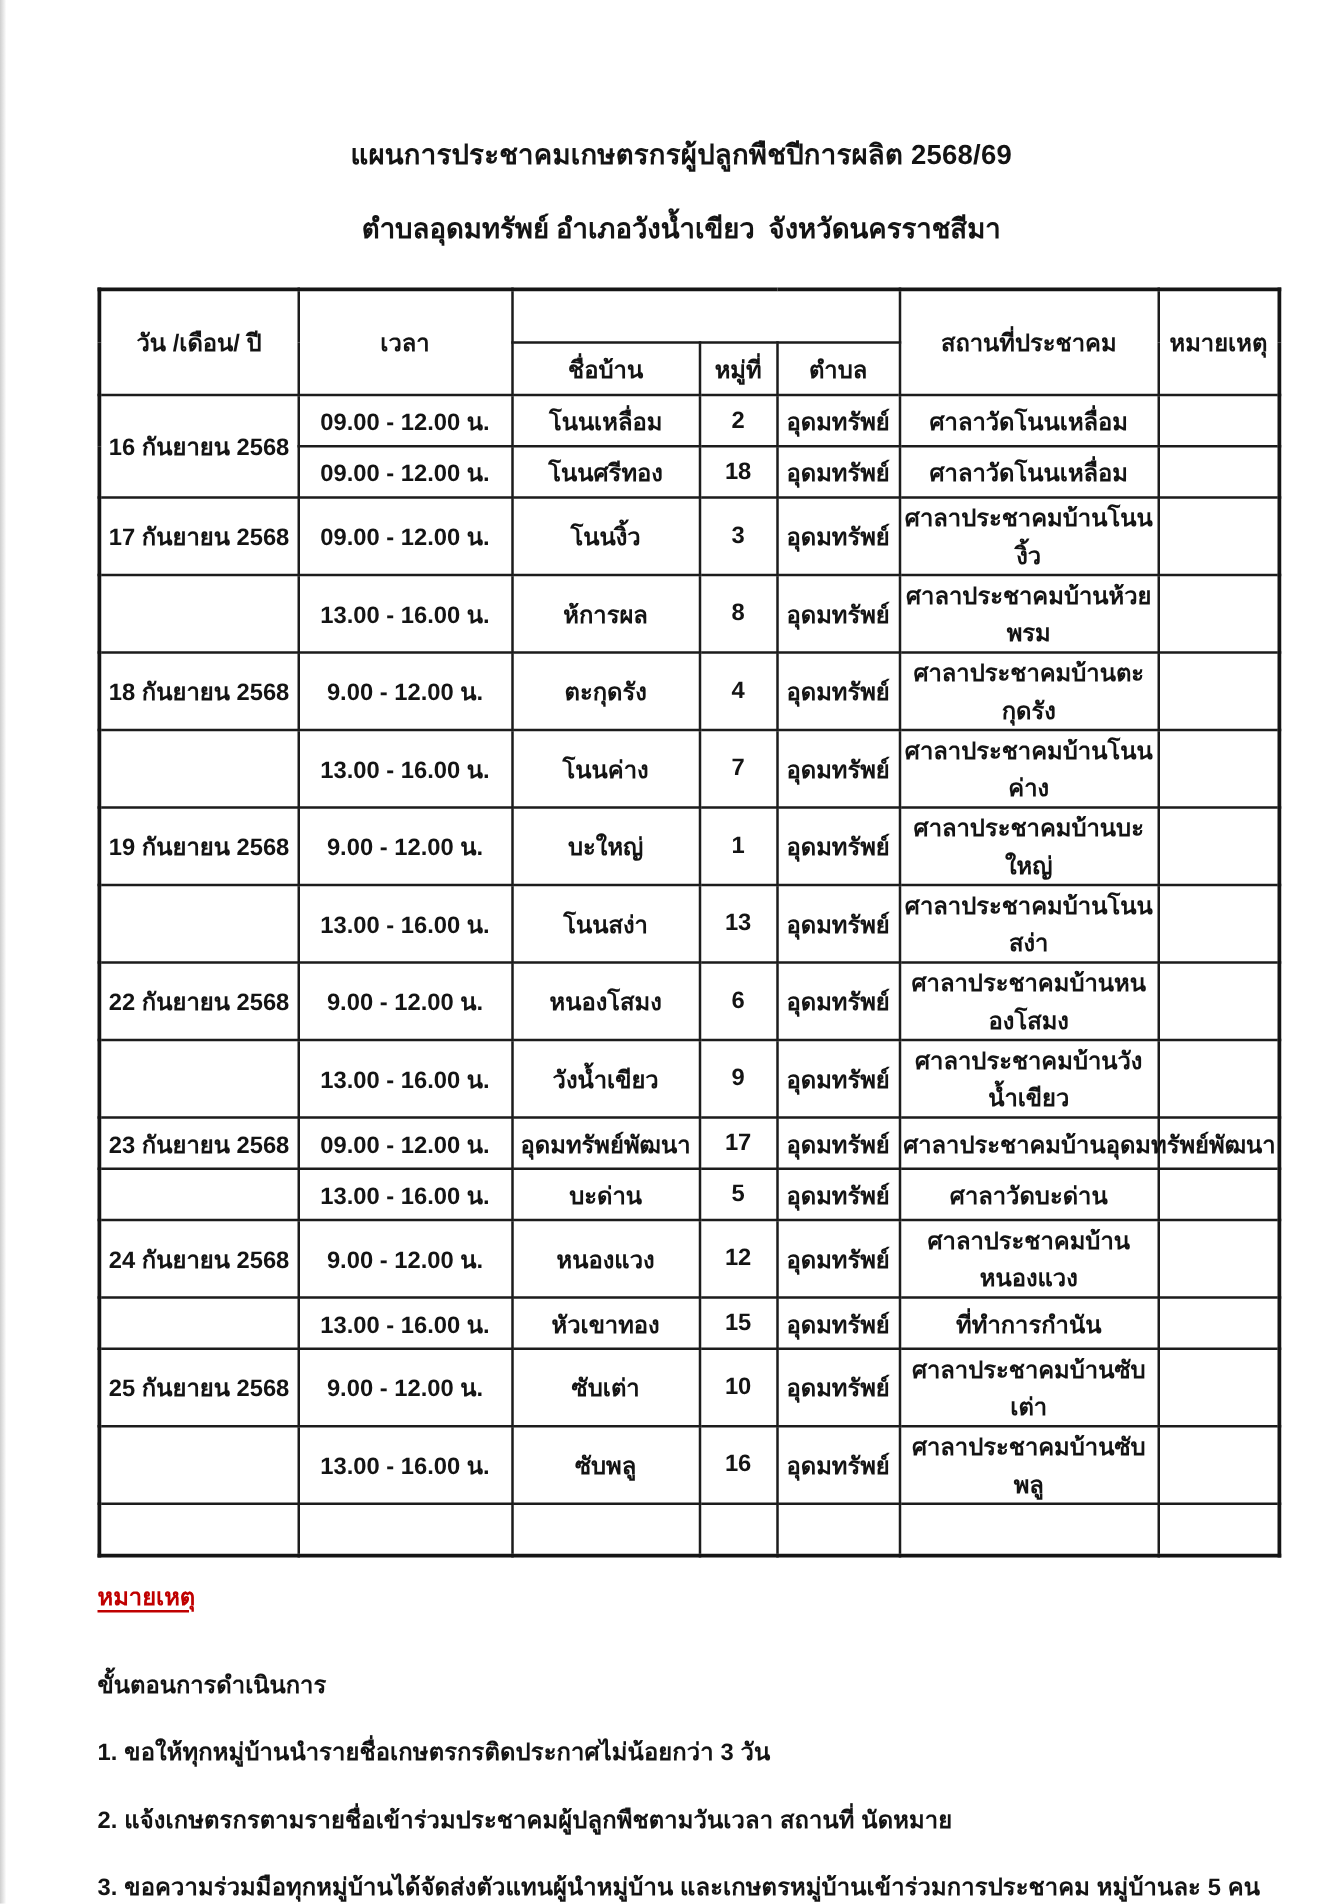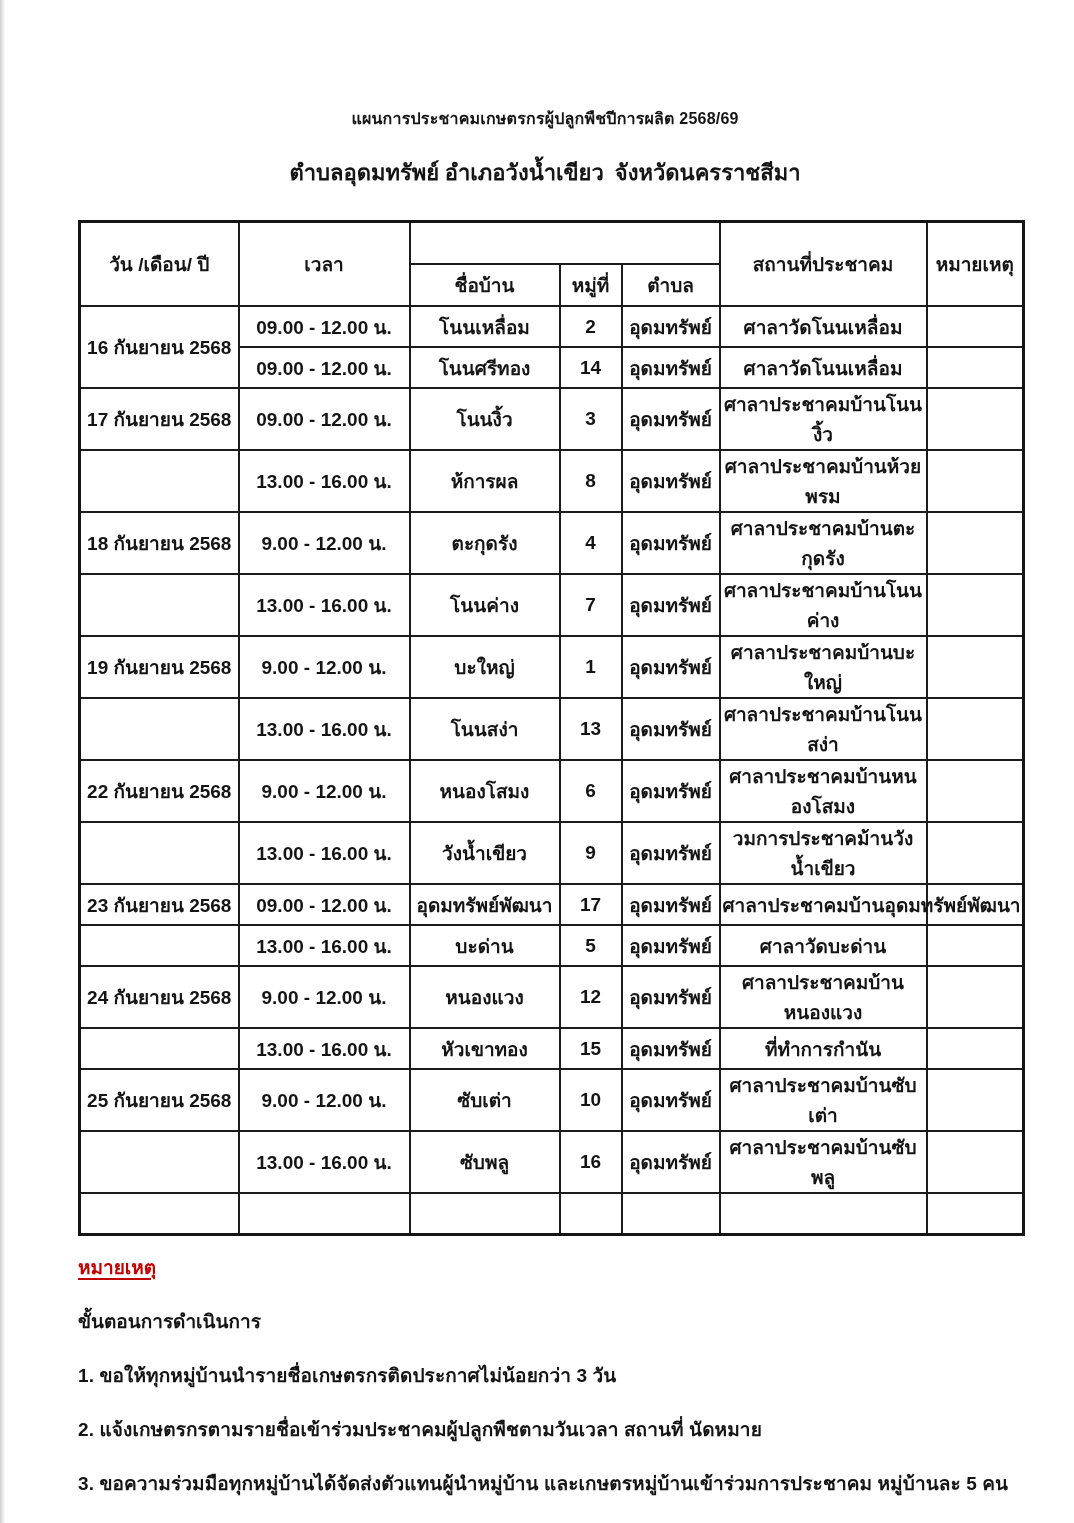--- a/index.html
+++ b/index.html
@@ -5,21 +5,21 @@
   html,body{margin:0;padding:0;}
   body{
     width:1074px;height:1523px;background:#ffffff;color:#141414;
     font-family:"Liberation Sans",sans-serif;position:relative;overflow:hidden;
   }
   .scan-edge{position:absolute;left:0;top:0;width:5px;height:100%;
     background:linear-gradient(to right,#cfcfcf,#efefef 70%,#ffffff);}
   .page{position:relative;padding:106px 52px 0 78px;}
 
   .title-block{text-align:center;margin:0 0 0 -10px;}
-  .doc-title{font-size:16px;font-weight:bold;letter-spacing:.2px;}
+  .doc-title{font-size:22px;font-weight:bold;letter-spacing:.2px;}
   .doc-subtitle{font-size:22px;font-weight:bold;margin-top:24px;white-space:pre-wrap;font-family:Liberation Serif, serif;}
 
   table.schedule{border-collapse:collapse;table-layout:fixed;width:944px;margin-top:30px;}
   table.schedule col.c1{width:159px;}
   table.schedule col.c2{width:171px;}
   table.schedule col.c3{width:150px;}
   table.schedule col.c4{width:62px;}
   table.schedule col.c5{width:98px;}
   table.schedule col.c6{width:207px;}
   table.schedule col.c7{width:97px;}
@@ -33,21 +33,21 @@
   td.c-time{font-size:19px;}
   td.c-village{text-align:left;padding-left:6px;}
   td.c-tambon{font-size:18px;}
   td.c-venue{font-size:17px;}
   td.c-venue.small{font-size:19px;font-weight:bold;white-space:nowrap;}
   td.c-moo{font-size:19px;}
 
   .notes{margin-top:16px;font-size:19px;}
   .notes-heading{color:#c00000;font-weight:bold;text-decoration:underline;
     text-decoration-thickness:2px;text-underline-offset:4px;display:inline-block;}
-  .notes-sub{font-weight:bold;margin-top:24px;}
+  .notes-sub{font-weight:bold;margin-top:40px;}
   .note-item{font-weight:600;margin-top:24px;letter-spacing:.1px;}
 </style>
 </head>
 <body>
 
 <div class="scan-edge"></div>
 
 <div class="page">
 
   <div class="title-block">
@@ -85,21 +85,21 @@
           <td class="c-time">09.00 - 12.00 น.</td>
           <td class="c-village">โนนเหลื่อม</td>
           <td class="c-moo">2</td>
           <td class="c-tambon">อุดมทรัพย์</td>
           <td class="c-venue">ศาลาวัดโนนเหลื่อม</td>
           <td class="c-remark"></td>
         </tr>
         <tr>
           <td class="c-time">09.00 - 12.00 น.</td>
           <td class="c-village">โนนศรีทอง</td>
-          <td class="c-moo">14</td>
+          <td class="c-moo">18</td>
           <td class="c-tambon">อุดมทรัพย์</td>
           <td class="c-venue">ศาลาวัดโนนเหลื่อม</td>
           <td class="c-remark"></td>
         </tr>
         <tr>
           <td class="c-date">17 กันยายน 2568</td>
           <td class="c-time">09.00 - 12.00 น.</td>
           <td class="c-village">โนนงิ้ว</td>
           <td class="c-moo">3</td>
           <td class="c-tambon">อุดมทรัพย์</td>
@@ -159,21 +159,21 @@
           <td class="c-tambon">อุดมทรัพย์</td>
           <td class="c-venue">ศาลาประชาคมบ้านหนองโสมง</td>
           <td class="c-remark"></td>
         </tr>
         <tr>
           <td class="c-date"></td>
           <td class="c-time">13.00 - 16.00 น.</td>
           <td class="c-village">วังน้ำเขียว</td>
           <td class="c-moo">9</td>
           <td class="c-tambon">อุดมทรัพย์</td>
-          <td class="c-venue">วมการประชาคม้านวังน้ำเขียว</td>
+          <td class="c-venue">ศาลาประชาคมบ้านวังน้ำเขียว</td>
           <td class="c-remark"></td>
         </tr>
         <tr>
           <td class="c-date">23 กันยายน 2568</td>
           <td class="c-time">09.00 - 12.00 น.</td>
           <td class="c-village">อุดมทรัพย์พัฒนา</td>
           <td class="c-moo">17</td>
           <td class="c-tambon">อุดมทรัพย์</td>
           <td class="c-venue small">ศาลาประชาคมบ้านอุดมทรัพย์พัฒนา</td>
           <td class="c-remark"></td>

